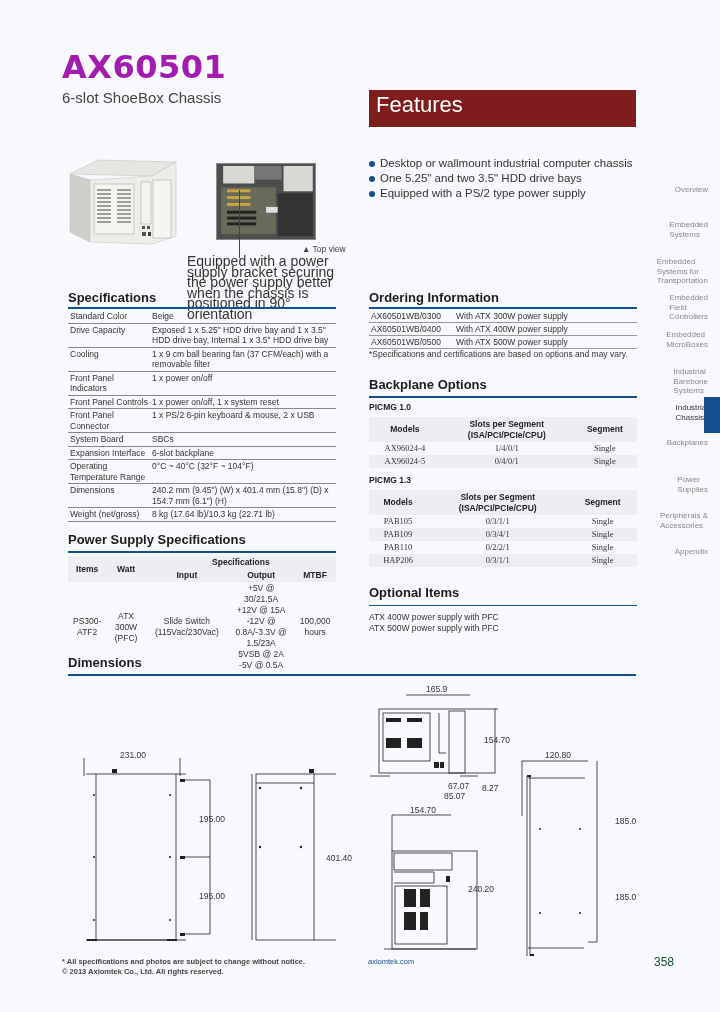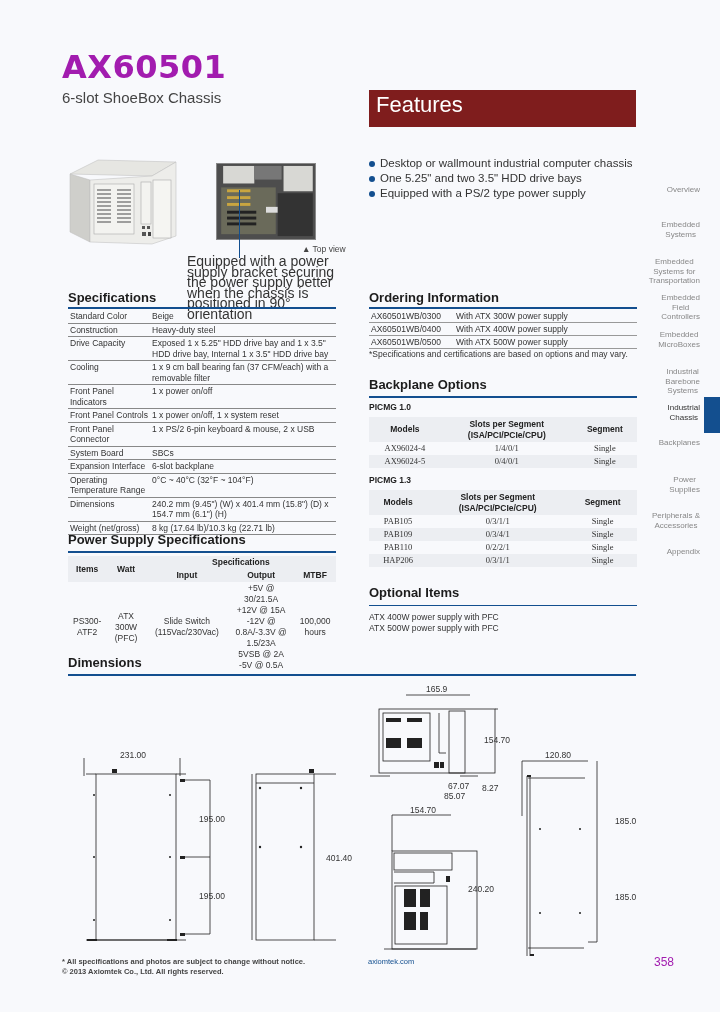--- a/index.html
+++ b/index.html
@@ -10,21 +10,21 @@
   .title { left: 62px; top: 48px; font-size: 32px; font-weight: bold; color: #a21caf; letter-spacing: 0.5px; font-family: "DejaVu Sans", sans-serif; }
   .subtitle { left: 62px; top: 89px; font-size: 15px; color: #444; }
 
   .feat-box { left: 369px; top: 90px; width: 267px; height: 37px; background: #7f1d1d; color: #fff; font-size: 22px; padding: 2px 7px; }
   .feat-list { left: 369px; top: 156px; width: 270px; list-style: none; font-size: 11.5px; color: #333; }
   .feat-list li { height: 15px; line-height: 15px; display: flex; align-items: center; }
   .bullet { display: inline-block; width: 6px; height: 6px; border-radius: 50%; background: #134f8f; margin-right: 5px; flex: 0 0 auto; }
 
   
   .sidenav { left: 640px; top: 170px; width: 80px; }
-  .nav-item { position: absolute; right: 20px; text-align: center; font-size: 8px; line-height: 9.5px; color: #888; white-space: pre-line; }
+  .nav-item { position: absolute; right: 12px; text-align: left; font-size: 8px; line-height: 9.5px; color: #888; white-space: pre-line; }
   .nav-item.active { color: #333; }
   .nav-tab { left: 704px; top: 397px; width: 16px; height: 36px; background: #134f8f; }
 
   
   .photo1 { left: 68px; top: 156px; width: 110px; height: 90px; }
   .photo2 { left: 216px; top: 163px; width: 100px; height: 77px; background: #555; border: 1px solid #888; }
   .callout-line { left: 239px; top: 190px; width: 1px; height: 68px; background: #134f8f; }
   .topview { left: 302px; top: 244px; font-size: 8.5px; color: #444; }
   .caption { left: 187px; top: 256px; width: 150px; font-size: 14px; line-height: 10.5px; color: #333; }
 
@@ -53,21 +53,21 @@
   .bp-table th { background: #eceef2; font-weight: bold; color: #222; line-height: 10.5px; padding: 2px; }
   .bp-table td { line-height: 11px; padding: 1px 2px; font-family: Liberation Serif, serif; }
   .bp-table tr.alt td { background: #eceef2; }
 
   .opt-list { left: 369px; top: 612px; font-size: 8.5px; line-height: 11px; color: #333; }
 
   .dim-label { font-size: 8.5px; color: #333; }
 
   .footer-note { left: 62px; top: 957px; font-size: 7.5px; line-height: 10px; color: #444; font-weight: bold; }
   .footer-link { left: 368px; top: 957px; font-size: 7.5px; color: #134f8f; }
-  .page-num { left: 654px; top: 955px; font-size: 12px; color: #a21caf; }
+  .page-num { left: 654px; top: 955px; font-size: 12px; color: #14532d; }
 </style>
 </head>
 <body>
 
 <div class="abs title">AX60501</div>
 <div class="abs subtitle">6-slot ShoeBox Chassis</div>
 
 <div class="abs feat-box">Features</div>
 <ul class="abs feat-list">
   <li>
@@ -165,24 +165,20 @@
 <div class="abs topview">▲ Top view</div>
 <div class="abs caption">Equipped with a power supply bracket securing the power supply better when the chassis is positioned in 90° orientation</div>
 
 <div class="abs sec-head" style="left:68px;top:290px">Specifications</div>
 <div class="abs sec-rule" style="left:68px;top:307px;width:268px"></div>
 <table class="abs spec-table">
   <tbody>
       <tr>
         <td class="k">Standard Color</td>
         <td>Beige</td>
-      </tr>
-  <tr>
-        <td class="k">Construction</td>
-        <td>Heavy-duty steel</td>
       </tr>
   <tr>
         <td class="k">Drive Capacity</td>
         <td>Exposed 1 x 5.25" HDD drive bay and 1 x 3.5" HDD drive bay, Internal 1 x 3.5" HDD drive bay</td>
       </tr>
   <tr>
         <td class="k">Cooling</td>
         <td>1 x 9 cm ball bearing fan (37 CFM/each) with a removable filter</td>
       </tr>
   <tr>

